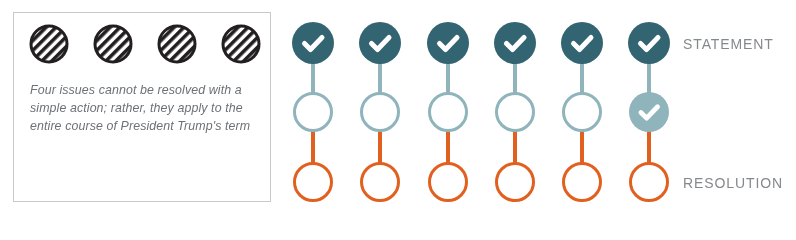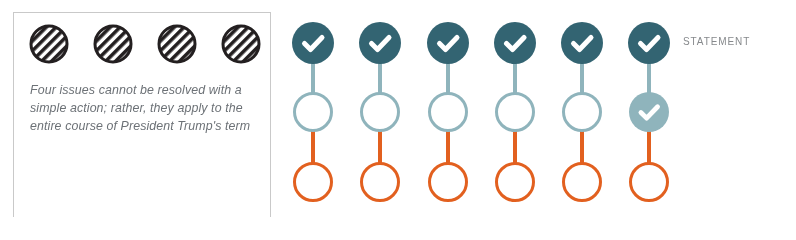--- a/index.html
+++ b/index.html
@@ -19,21 +19,21 @@
     height: 217px;
     background: #ffffff;
   }
 
   
   .note-panel {
     position: absolute;
     left: 13px;
     top: 12px;
     width: 258px;
-    height: 228px;
+    height: 190px;
     border: 1px solid #c9c9c9;
     background: #ffffff;
     box-sizing: border-box;
   }
   .note-icons {
     position: absolute;
     left: 14px;
     top: 10px;
     width: 232px;
     height: 46px;
@@ -116,21 +116,21 @@
     transform: translateX(-50%);
     width: 4px;
   }
   .conn-top    { top: 62px;  height: 32px; background: #8fb4bc; }
   .conn-bottom { top: 130px; height: 34px; background: #e2601f; }
 
   
   .row-label {
     position: absolute;
     left: 683px;
-    font-size: 10px;
+    font-size: 14px;
     letter-spacing: 0.9px;
     color: #86898c;
     font-weight: 400;
     white-space: nowrap;
   }
   .label-statement  { top: 36px; }
   .label-evidence   { top: 105px; }
   .label-resolution { top: 175px; }
 </style>
 </head>
@@ -257,14 +257,15 @@
             <svg viewBox="0 0 42 42">
               <path d="M12.5 21.5 L18.5 27.5 L30 15.5" fill="none" stroke="#ffffff" stroke-width="5" stroke-linecap="round" stroke-linejoin="round"></path>
             </svg>
           </span>
         </div>
         <div class="node row-resolution node-hollow-orange"></div>
       </div>
     </div>
 
   <div class="row-label label-statement">STATEMENT</div>
+  <div class="row-label label-resolution">RESOLUTION</div>
 
 </div>
 
 </body></html>

